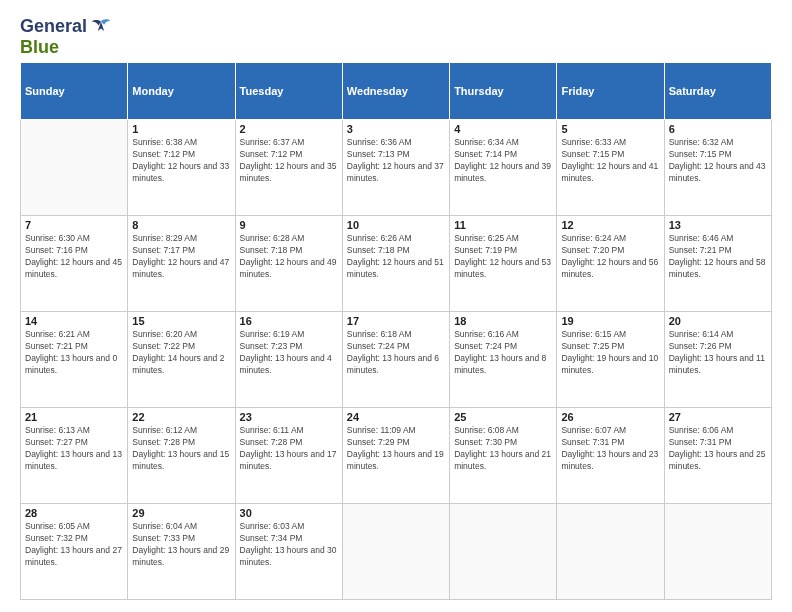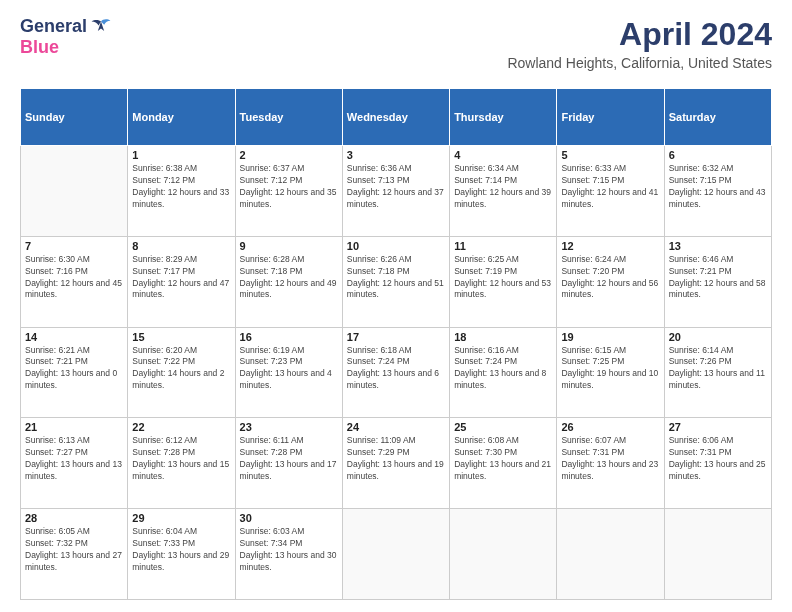--- a/index.html
+++ b/index.html
@@ -14,21 +14,21 @@
       width: 792px;
       height: 612px;
       padding: 16px 20px 12px 20px;
       display: flex;
       flex-direction: column;
     }
     .header {
       display: flex;
       justify-content: space-between;
       align-items: flex-start;
-      margin-bottom: 17px;
+      margin-bottom: 4px;
     }
     .logo {
       display: flex;
       flex-direction: column;
       align-items: flex-start;
     }
     .title-section {
       text-align: right;
     }
     .main-title {
@@ -77,21 +77,21 @@
     .day-info {
       font-size: 8.5px;
       line-height: 1.4;
       color: #444;
     }
     .logo-wrap {
       display: flex;
       align-items: center;
     }
     .logo-blue {
-      color: #ec4899;
+      color: #4d7c0f;
       font-weight: bold;
       font-size: 18px;
     }
     .logo-dark {
       color: #2c3e6b;
       font-weight: bold;
       font-size: 18px;
     }
     .bird-icon {
       width: 22px;
@@ -108,24 +108,20 @@
       <div class="logo-wrap">
         <span class="logo-dark">General</span>
         <svg class="bird-icon" viewBox="0 0 28 22" fill="none" xmlns="http://www.w3.org/2000/svg">
           <path d="M14 4 C16 1, 22 0, 26 3 C22 3, 20 5, 18 8 C16 6, 14 4, 14 4Z" fill="#4a90d9"></path>
           <path d="M14 4 C12 2, 6 1, 2 4 C6 4, 9 6, 11 9 C12 7, 14 4, 14 4Z" fill="#2c3e6b"></path>
           <path d="M14 4 L10 16 L14 13 L18 16 Z" fill="#2c3e6b"></path>
         </svg>
       </div>
       <span class="logo-blue">Blue</span>
     </div>
-    <div class="title-section">
-      <div class="main-title">April 2024</div>
-      <div class="subtitle">Rowland Heights, California, United States</div>
-    </div>
   </div>
 
   <table class="calendar">
     <thead>
       <tr>
         <th>Sunday</th>
         <th>Monday</th>
         <th>Tuesday</th>
         <th>Wednesday</th>
         <th>Thursday</th>

